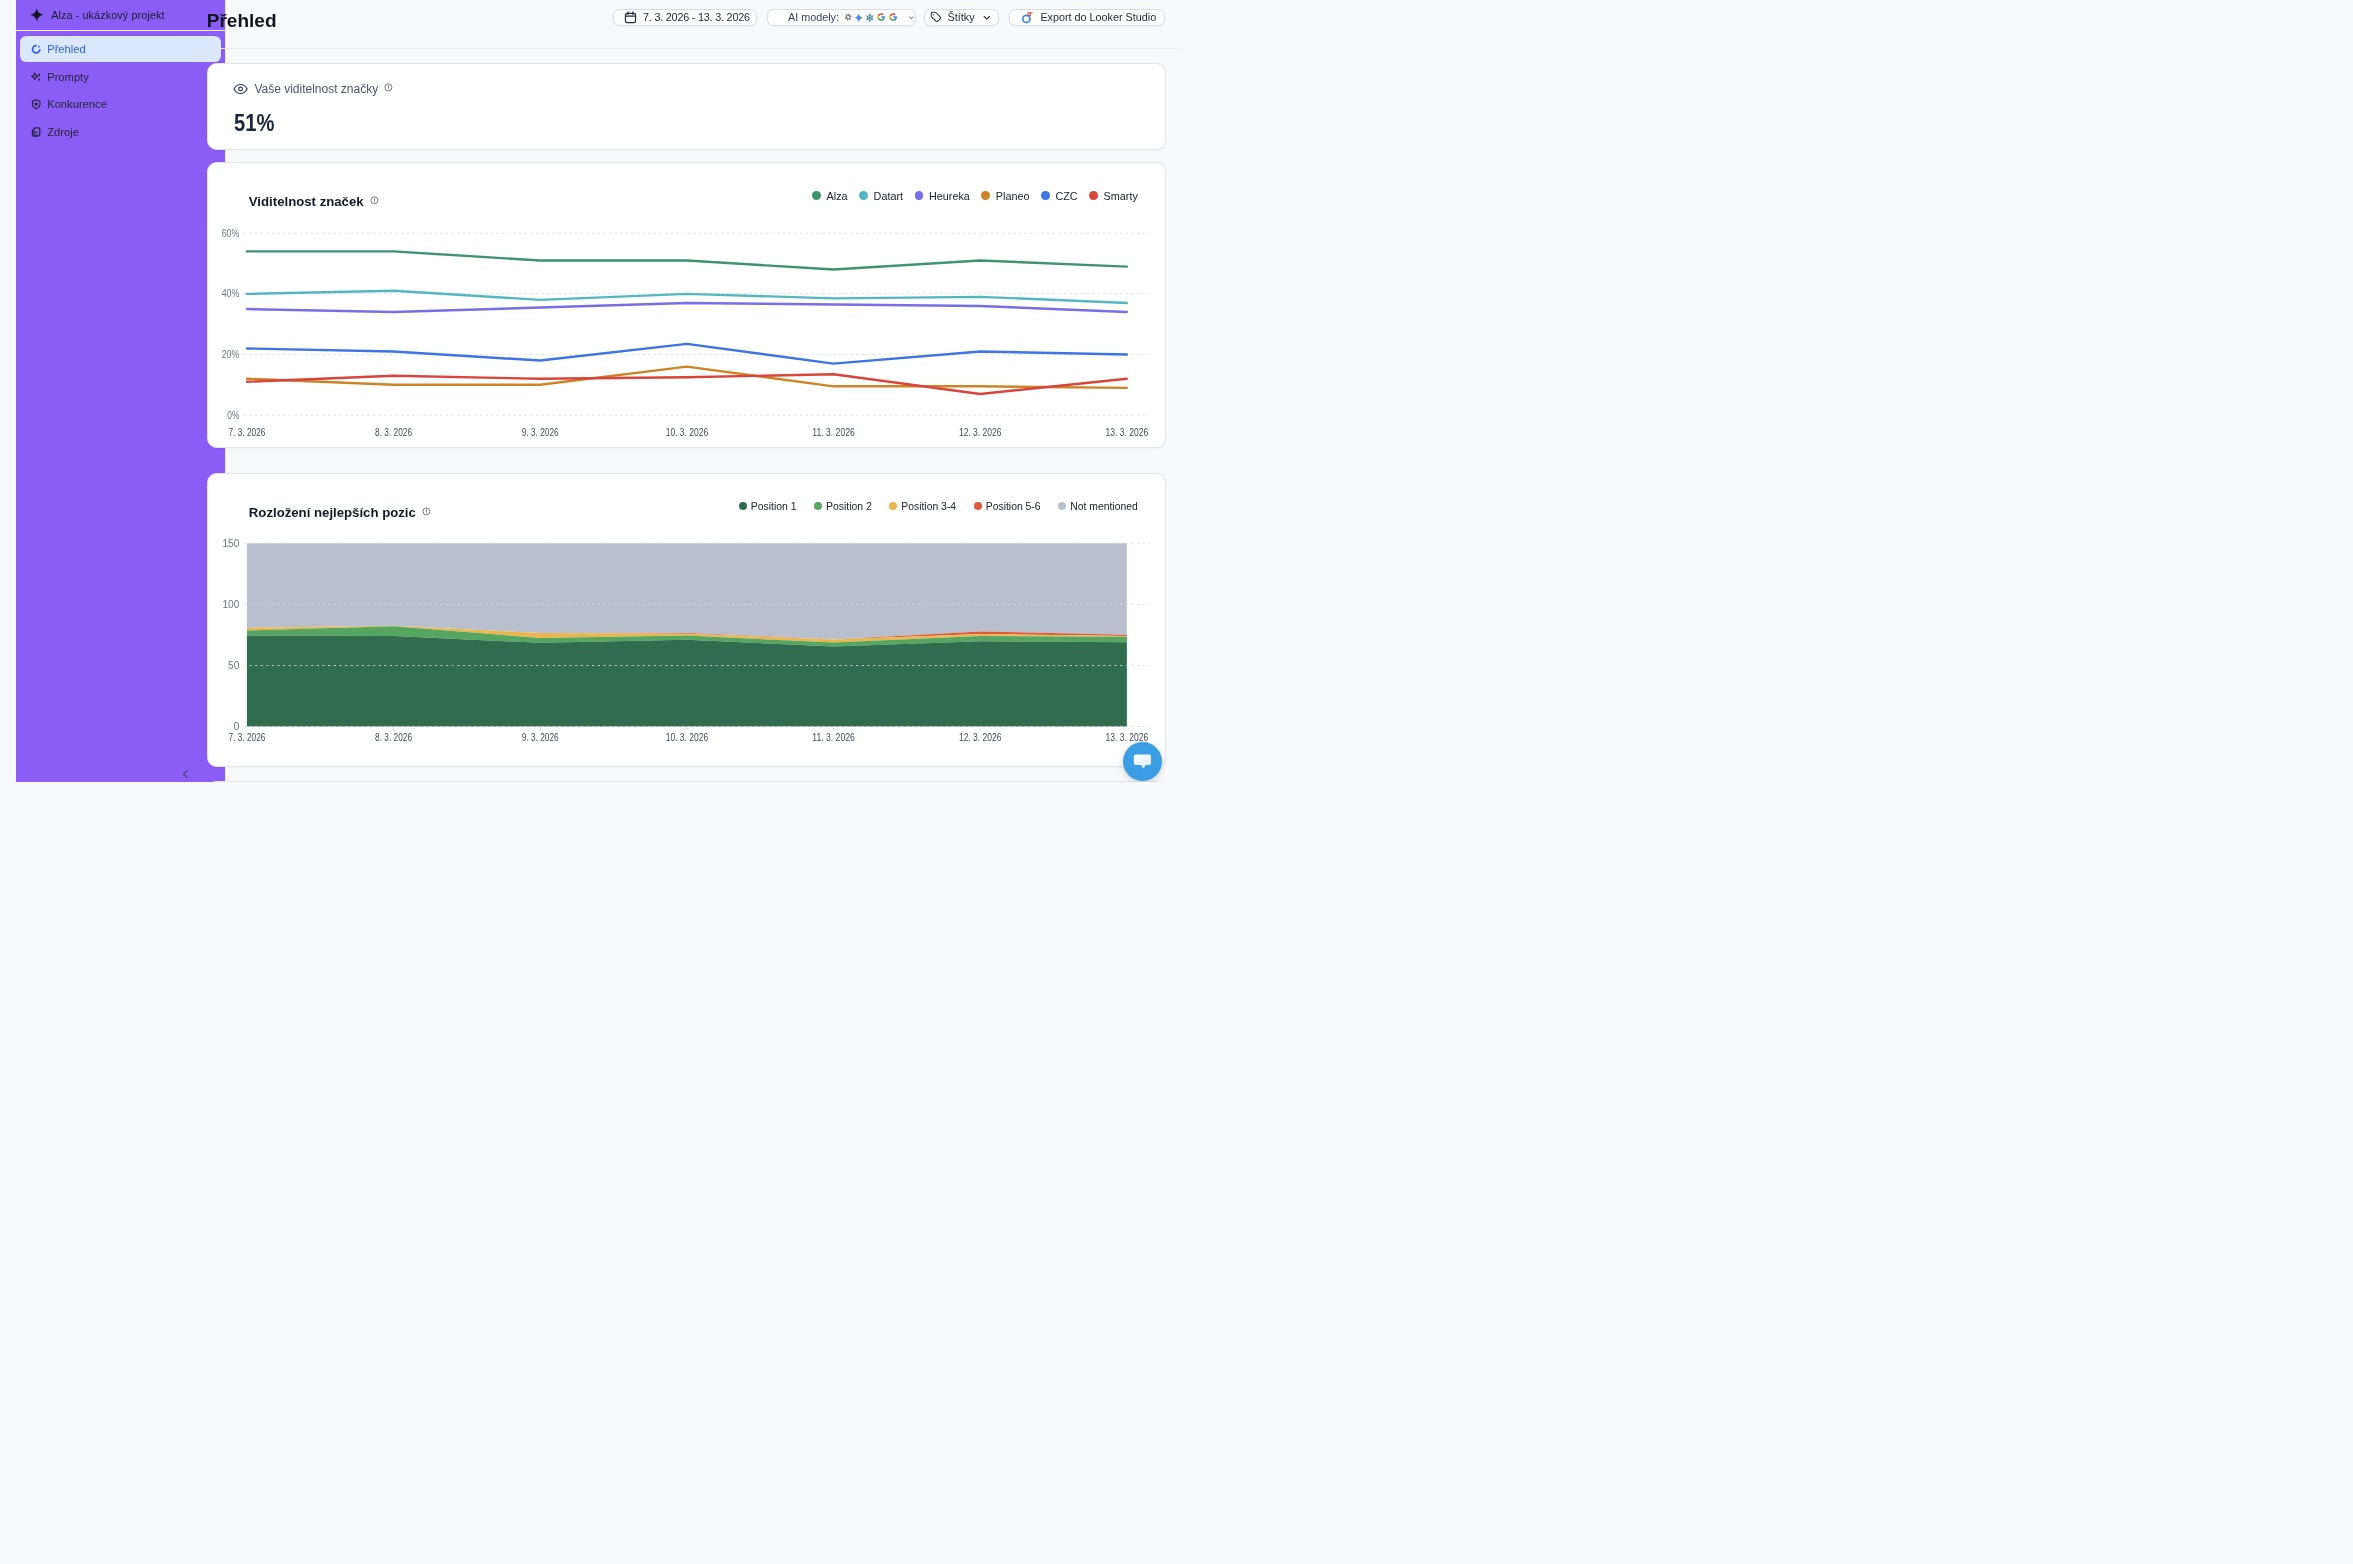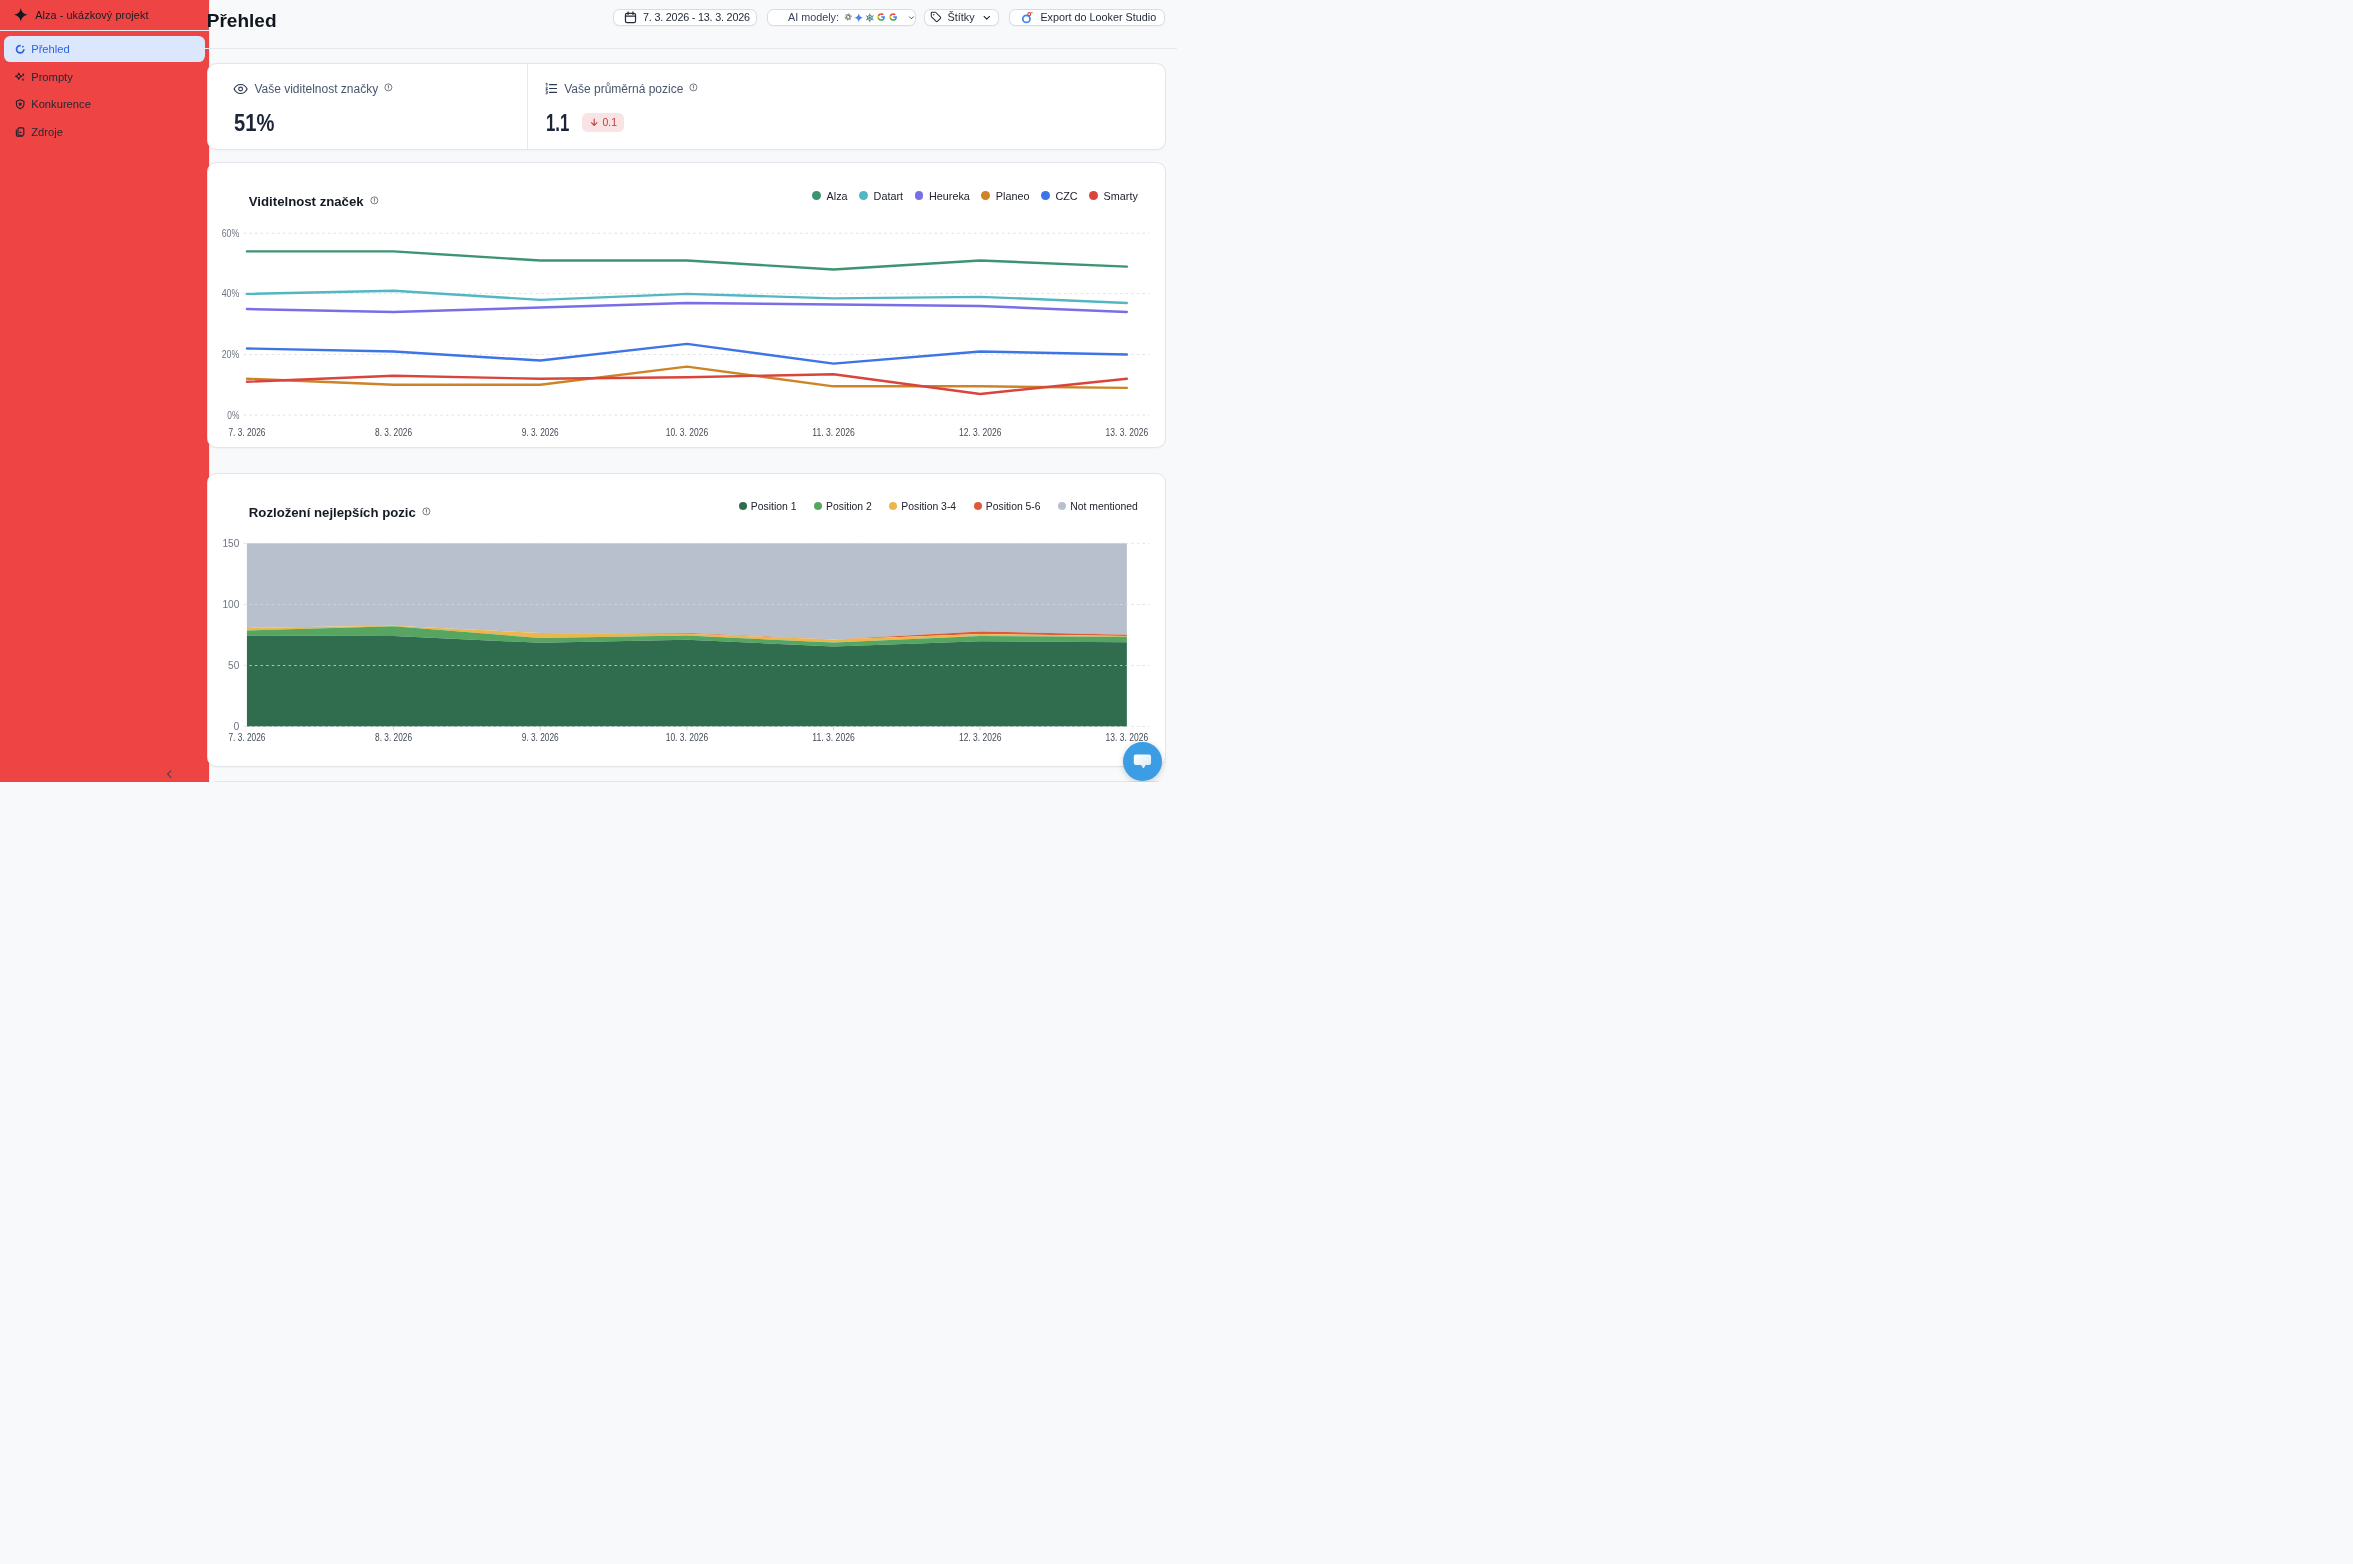--- a/index.html
+++ b/index.html
@@ -1,19 +1,19 @@
 <!DOCTYPE html>
 <html lang="cs" style="font-size:13px"><head>
 <meta charset="utf-8">
 <title>Přehled</title>
 <style>
 *{margin:0;padding:0;box-sizing:border-box;}
 html,body{width:1177px;height:782px;overflow:hidden;}
 body{font-family:"Liberation Sans",sans-serif;background:#f8f9fa;color:#1d2839;position:relative;}
-.sidebar{position:absolute;left:0;top:0;width:210px;height:782px;background:#ef4444;border-right:0.8px solid #e7e9ee;}
+.sidebar{position:absolute;left:16px;top:0;width:210px;height:782px;background:#8b5cf6;border-right:0.8px solid #e7e9ee;}
 .proj{height:31px;display:flex;align-items:center;padding-left:14.4px;border-bottom:0.8px solid #eceef2;}
 .proj span{margin-left:7.2px;font-size:10.8px;font-weight:500;color:#171c26;letter-spacing:0.1px;}
 .nav{padding:4.8px 4px 0 4px;}
 .nav-item{height:26.5px;margin-bottom:1.2px;display:flex;align-items:center;padding-left:11.2px;border-radius:6.4px;font-size:11.2px;font-weight:500;color:#222936;}
 .nav-item svg{margin-right:5.6px;flex:0 0 auto;}
 .nav-item.active{background:#dbe7fc;color:#2c63e4;}
 .collapse-btn{position:absolute;left:160px;bottom:-1.6px;width:19px;height:19px;color:#3f4754;font-size:11.2px;display:flex;align-items:center;justify-content:center;}
 .main{position:absolute;left:196px;top:0;width:981px;height:782px;}
 .hdr{position:absolute;left:0;top:0;width:100%;height:49px;border-bottom:0.8px solid #e7e9ee;}
 .hdr h1{position:absolute;left:10.8px;top:10.4px;font-size:19px;font-weight:700;color:#12161e;}
@@ -169,38 +169,20 @@
           </svg>
         Vaše viditelnost značky
         <svg class="info" width="8.8" height="8.8" viewBox="0 0 16 16" fill="none">
             <circle cx="8" cy="8" r="6.4" stroke="#333a46" stroke-width="1.2"></circle>
             <path d="M8 4.6v4.2" stroke="#333a46" stroke-width="1.3" stroke-linecap="round"></path>
             <circle cx="8" cy="11" r=".8" fill="#333a46"></circle>
           </svg>
       </div>
       <div class="stat-value"><span class="v" style="transform:scaleX(.84);">51%</span></div>
     </div>
-    <div class="stat-cell" style="left:319px;width:319px;">
-      <div class="stat-label">
-        <svg width="13" height="13" viewBox="0 0 16 16" fill="none">
-            <path d="M5.6 3.1h8.6M5.6 8h8.6M5.6 12.9h8.6" stroke="#2c3950" stroke-width="1.5" stroke-linecap="round"></path>
-            <path d="M1.2 2.1l1.2-.8v3M1.1 6.7c.4-.5 1.3-.6 1.7-.1.4.5 0 1-.5 1.5l-1.2 1h1.9M1.2 10.9h1c.5 0 .9.4.9.9s-.4.9-.9.9h-.4.4c.5 0 .9.4.9.9s-.4.9-.9.9h-1" stroke="#2c3950" stroke-width="1.1" stroke-linecap="round" stroke-linejoin="round"></path>
-          </svg>
-        Vaše průměrná pozice
-        <svg class="info" width="8.8" height="8.8" viewBox="0 0 16 16" fill="none">
-            <circle cx="8" cy="8" r="6.4" stroke="#333a46" stroke-width="1.2"></circle>
-            <path d="M8 4.6v4.2" stroke="#333a46" stroke-width="1.3" stroke-linecap="round"></path>
-            <circle cx="8" cy="11" r=".8" fill="#333a46"></circle>
-          </svg>
-      </div>
-      <div class="stat-value"><span class="v" style="transform:scaleX(.70);">1.1</span></div>
-      <span class="badge" style="left:54px;"><svg width="10.4" height="10.4" viewBox="0 0 16 16" fill="none" style="margin-right:3.2px;">
-            <path d="M8 3v10M8 13l-4.2-4.2M8 13l4.2-4.2" stroke="#c03a3a" stroke-width="1.7" stroke-linecap="round" stroke-linejoin="round"></path>
-          </svg>0.1</span>
-    </div>
   </div>
   <div class="card" style="left:10.8px;top:162px;width:959px;height:286px;">
     <div class="ctitle">Viditelnost značek
       <svg class="info" width="8.8" height="8.8" viewBox="0 0 16 16" fill="none">
           <circle cx="8" cy="8" r="6.4" stroke="#333a46" stroke-width="1.2"></circle>
           <path d="M8 4.6v4.2" stroke="#333a46" stroke-width="1.3" stroke-linecap="round"></path>
           <circle cx="8" cy="11" r=".8" fill="#333a46"></circle>
         </svg>
     </div>
     <div class="legend" style="top:26.5px;">

